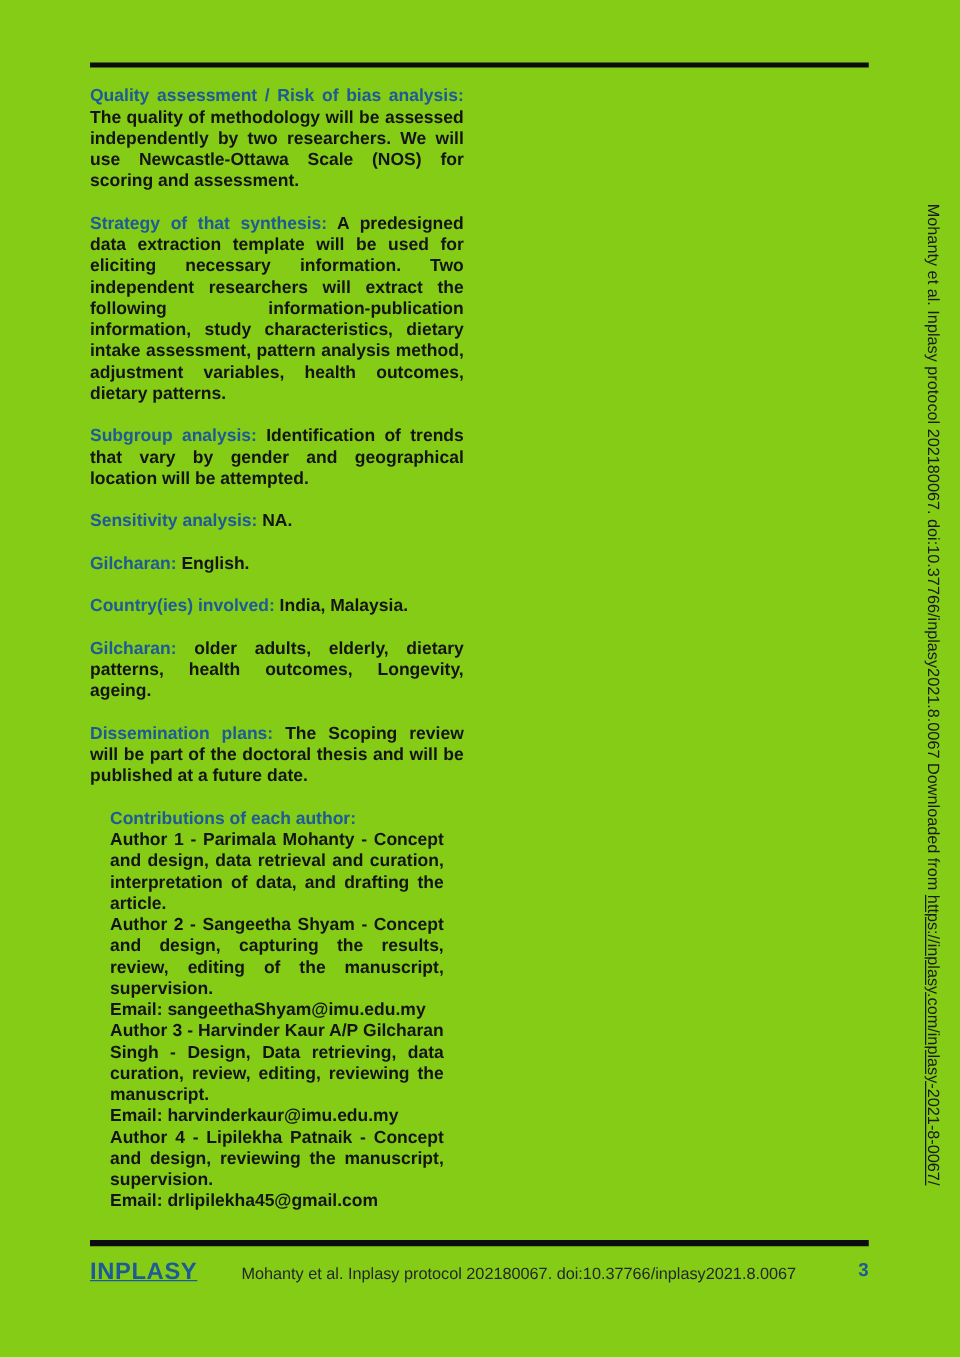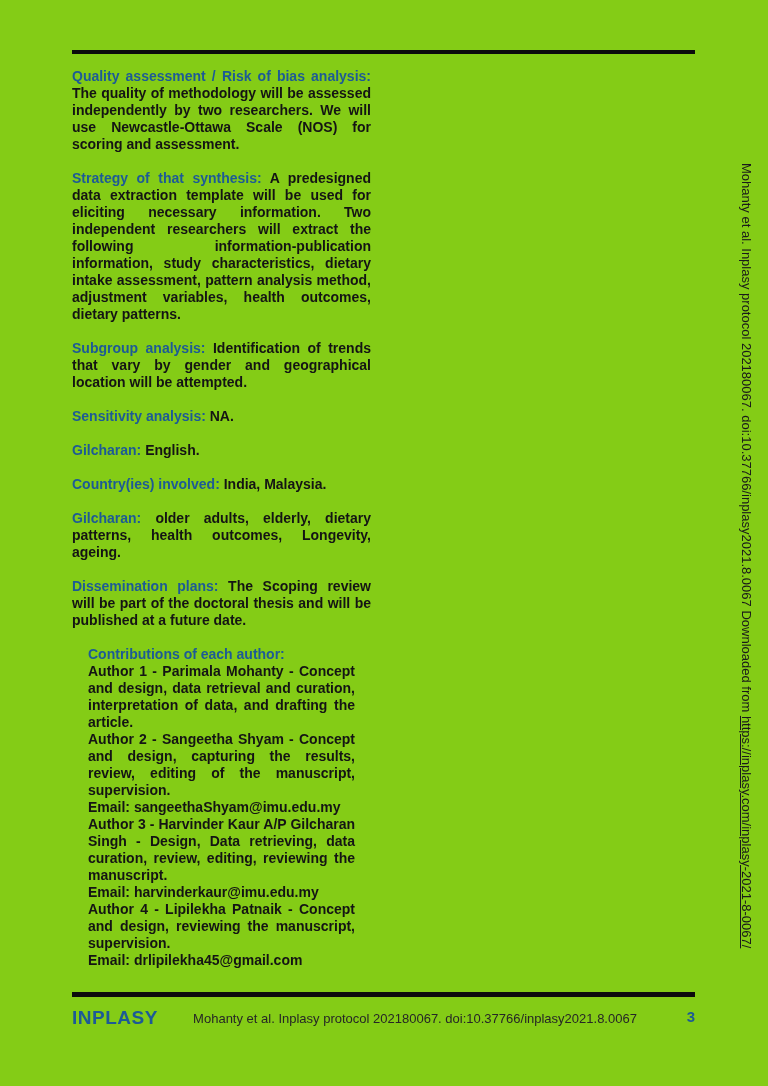--- a/index.html
+++ b/index.html
@@ -22,21 +22,21 @@
   .contrib .lblline{color:#1d5a96;}
   .cline{margin:0;text-align:justify;}
   .sidebar{
     position:absolute;left:754px;top:163px;transform-origin:0 0;
     transform:rotate(90deg);white-space:nowrap;
     font-size:13px;line-height:16px;font-weight:normal;color:#1a1a1a;
   }
   .sidebar .u{text-decoration:underline;}
   .footer-logo{
     position:absolute;left:72px;top:1007px;font-size:19px;font-weight:bold;
-    color:#1d5a96;letter-spacing:0.5px;
+    color:#1d5a96;letter-spacing:0.5px;text-decoration:underline;
   }
   .footer-citation{
     position:absolute;left:180px;top:1011px;width:470px;text-align:center;
     font-size:13px;font-weight:normal;color:#262626;
   }
   .footer-page{
     position:absolute;left:668px;top:1008px;width:27px;text-align:right;
     font-size:15px;font-weight:bold;color:#1d5a96;
   }
 </style>

